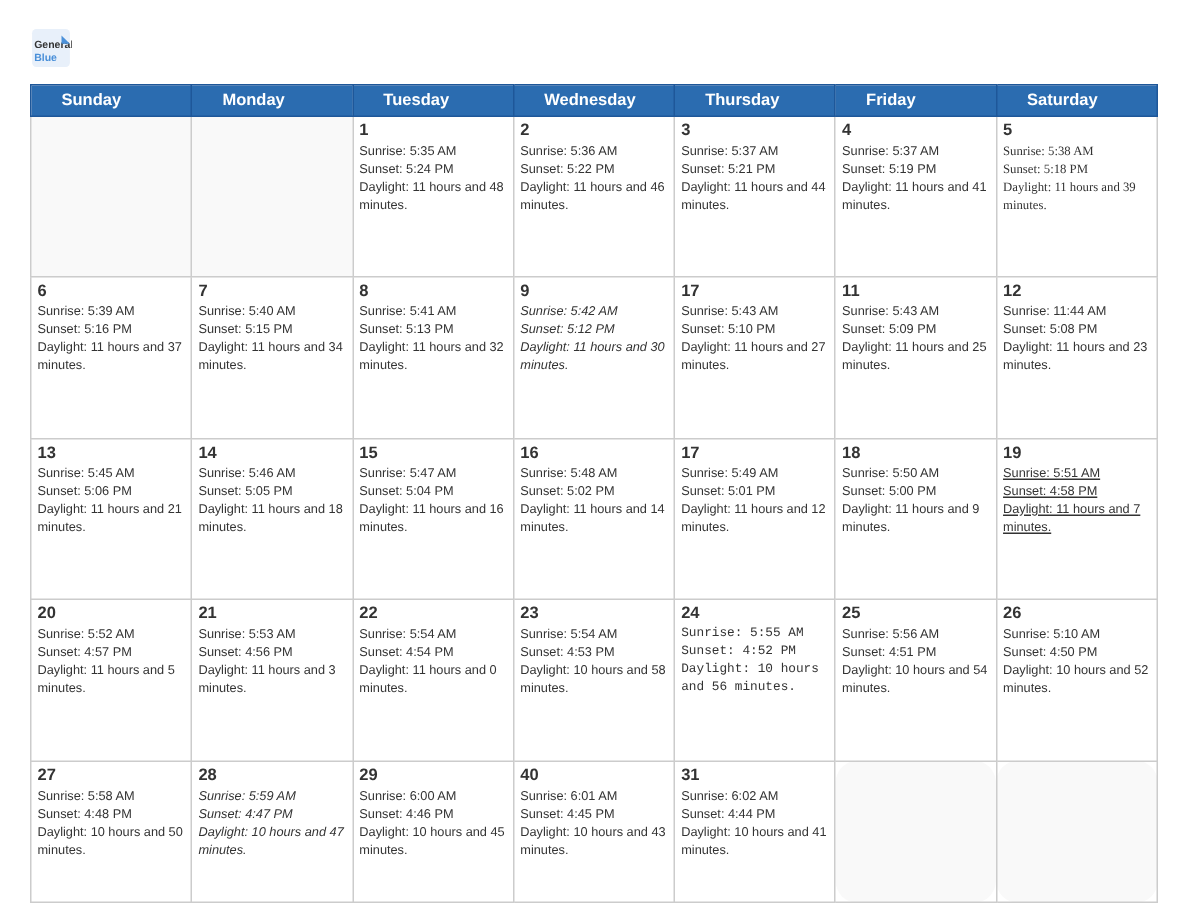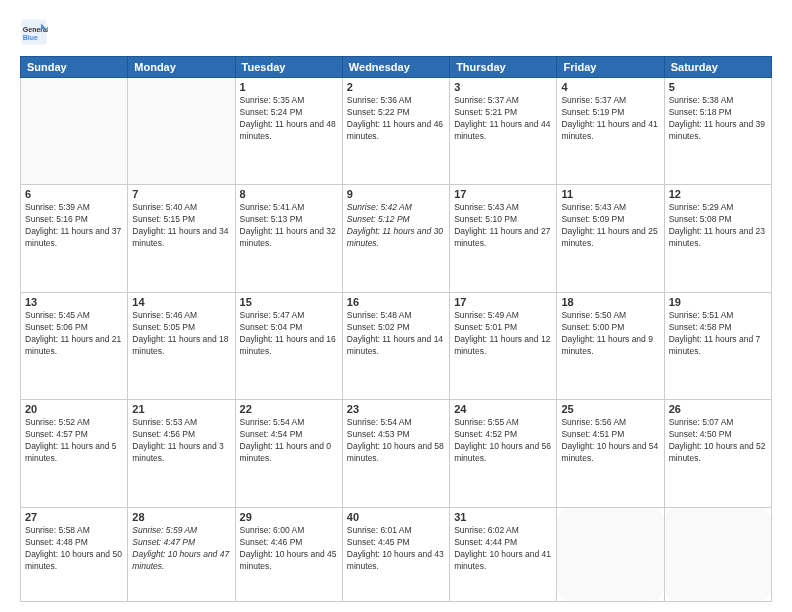--- a/index.html
+++ b/index.html
@@ -56,21 +56,21 @@
       border: 1px solid #ccc;
       border-collapse: collapse;
       width: 100%;
       table-layout: fixed;
     }
     .calendar th {
       background: #2b6cb0;
       color: #fff;
       font-size: 11px;
       font-weight: bold;
-      padding: 4px 6px;
+      padding: 4px 20px;
       text-align: left;
       border: 1px solid #1e5799;
     }
     .calendar td {
       border: 1px solid #ccc;
       vertical-align: top;
       padding: 3px 4px;
       font-size: 9px;
       color: #333;
       height: 80px;
@@ -152,21 +152,21 @@
 Daylight: 11 hours and 44 minutes.</div>
           </td>
           <td>
             <span class="day-num">4</span>
             <div class="day-info" style="white-space: pre-line;">Sunrise: 5:37 AM
 Sunset: 5:19 PM
 Daylight: 11 hours and 41 minutes.</div>
           </td>
           <td>
             <span class="day-num">5</span>
-            <div class="day-info" style="white-space: pre-line;">Sunrise: 5:38 AM
+            <div class="day-info" style="white-space: pre-line; font-family: Liberation Serif, serif;">Sunrise: 5:38 AM
 Sunset: 5:18 PM
 Daylight: 11 hours and 39 minutes.</div>
           </td>
         </tr>
         <tr>
           <td>
             <span class="day-num">6</span>
             <div class="day-info" style="white-space: pre-line;">Sunrise: 5:39 AM
 Sunset: 5:16 PM
 Daylight: 11 hours and 37 minutes.</div>
@@ -196,21 +196,21 @@
 Daylight: 11 hours and 27 minutes.</div>
           </td>
           <td>
             <span class="day-num">11</span>
             <div class="day-info" style="white-space: pre-line;">Sunrise: 5:43 AM
 Sunset: 5:09 PM
 Daylight: 11 hours and 25 minutes.</div>
           </td>
           <td>
             <span class="day-num">12</span>
-            <div class="day-info" style="white-space: pre-line;">Sunrise: 5:29 AM
+            <div class="day-info" style="white-space: pre-line;">Sunrise: 11:44 AM
 Sunset: 5:08 PM
 Daylight: 11 hours and 23 minutes.</div>
           </td>
         </tr>
         <tr>
           <td>
             <span class="day-num">13</span>
             <div class="day-info" style="white-space: pre-line;">Sunrise: 5:45 AM
 Sunset: 5:06 PM
 Daylight: 11 hours and 21 minutes.</div>
@@ -240,21 +240,21 @@
 Daylight: 11 hours and 12 minutes.</div>
           </td>
           <td>
             <span class="day-num">18</span>
             <div class="day-info" style="white-space: pre-line;">Sunrise: 5:50 AM
 Sunset: 5:00 PM
 Daylight: 11 hours and 9 minutes.</div>
           </td>
           <td>
             <span class="day-num">19</span>
-            <div class="day-info" style="white-space: pre-line;">Sunrise: 5:51 AM
+            <div class="day-info" style="white-space: pre-line; text-decoration: underline;">Sunrise: 5:51 AM
 Sunset: 4:58 PM
 Daylight: 11 hours and 7 minutes.</div>
           </td>
         </tr>
         <tr>
           <td>
             <span class="day-num">20</span>
             <div class="day-info" style="white-space: pre-line;">Sunrise: 5:52 AM
 Sunset: 4:57 PM
 Daylight: 11 hours and 5 minutes.</div>
@@ -272,33 +272,33 @@
 Daylight: 11 hours and 0 minutes.</div>
           </td>
           <td>
             <span class="day-num">23</span>
             <div class="day-info" style="white-space: pre-line;">Sunrise: 5:54 AM
 Sunset: 4:53 PM
 Daylight: 10 hours and 58 minutes.</div>
           </td>
           <td>
             <span class="day-num">24</span>
-            <div class="day-info" style="white-space: pre-line;">Sunrise: 5:55 AM
+            <div class="day-info" style="white-space: pre-line; font-family: Liberation Mono, monospace;">Sunrise: 5:55 AM
 Sunset: 4:52 PM
 Daylight: 10 hours and 56 minutes.</div>
           </td>
           <td>
             <span class="day-num">25</span>
             <div class="day-info" style="white-space: pre-line;">Sunrise: 5:56 AM
 Sunset: 4:51 PM
 Daylight: 10 hours and 54 minutes.</div>
           </td>
           <td>
             <span class="day-num">26</span>
-            <div class="day-info" style="white-space: pre-line;">Sunrise: 5:07 AM
+            <div class="day-info" style="white-space: pre-line;">Sunrise: 5:10 AM
 Sunset: 4:50 PM
 Daylight: 10 hours and 52 minutes.</div>
           </td>
         </tr>
         <tr>
           <td>
             <span class="day-num">27</span>
             <div class="day-info" style="white-space: pre-line;">Sunrise: 5:58 AM
 Sunset: 4:48 PM
 Daylight: 10 hours and 50 minutes.</div>

